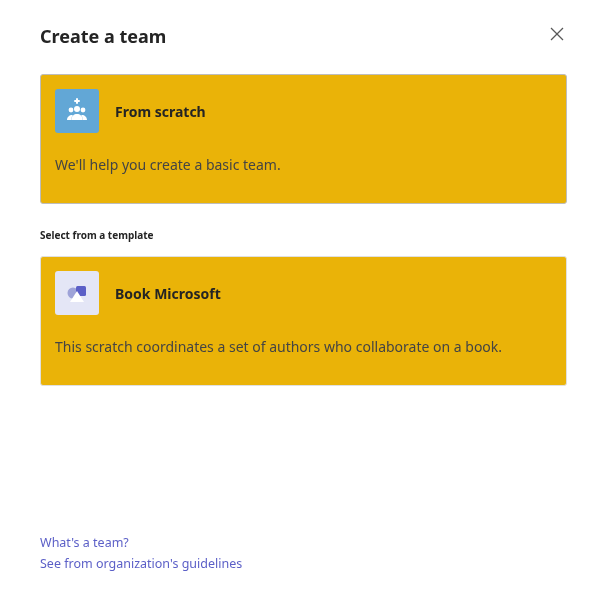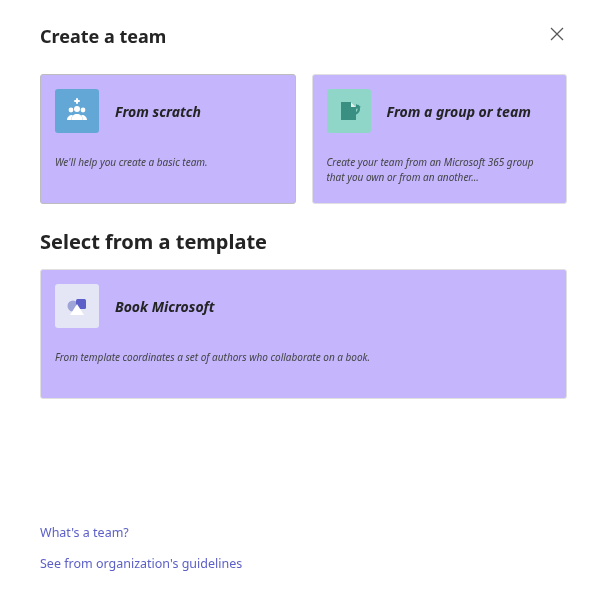--- a/index.html
+++ b/index.html
@@ -48,23 +48,22 @@
     display: flex;
     gap: 16px;
     margin-bottom: 24px;
   }
   .card {
     flex: 1 1 0;
     border: 1px solid #e0e0e0;
     border-radius: 3px;
     padding: 14px 14px 16px 14px;
     cursor: pointer;
-    background: #c4b5fd;
+    background: #eab308;
     min-height: 130px;
-    font-style: italic;
   }
   .card.selected {
     border-color: #bdbdbd;
   }
   .card-head {
     display: flex;
     align-items: center;
     gap: 16px;
     margin-bottom: 22px;
   }
@@ -79,35 +78,35 @@
   }
   .tile-scratch { background: #62a7d6; }
   .tile-group   { background: #8fd6c9; }
   .tile-template{ background: #e4e6f6; }
   .card-title {
     font-size: 14px;
     font-weight: 700;
     color: #242424;
   }
   .card-desc {
-    font-size: 10px;
+    font-size: 14px;
     line-height: 1.45;
     color: #444;
   }
   .section-label {
-    font-size: 20px;
+    font-size: 10px;
     font-weight: 700;
     margin: 0 0 14px 0;
     color: #242424;
   }
   .footer {
     margin-top: auto;
     display: flex;
     flex-direction: column;
-    gap: 14px;
+    gap: 4px;
     padding-top: 20px;
   }
   .link {
     font-size: 12.5px;
     color: #5b5fc7;
     cursor: pointer;
     text-decoration: none;
   }
   
   svg { display: block; }
@@ -145,56 +144,40 @@
               <path d="M25 24c0-3-2.5-5-5-5h-1c1 1 1.5 2.5 1.5 4v1H25z"></path>
               <path d="M9.5 24v-1c0-3 2.5-5 5.5-5s5.5 2 5.5 5v1z"></path>
             </g>
           </svg>
         </div>
         <div class="card-title">From scratch</div>
       </div>
       <div class="card-desc">We'll help you create a basic team.</div>
     </div>
 
-    <div class="card">
-      <div class="card-head">
-        <div class="icon-tile tile-group">
-          <svg width="30" height="30" viewBox="0 0 30 30">
-            <g>
-              <path fill="#3a8f83" d="M7 6 L17 6 L22 11 L22 24 L7 24 Z"></path>
-              <path fill="#ffffff" d="M17 6 L22 11 L17 11 Z" opacity="0.85"></path>
-              <path fill="none" stroke="#3a8f83" stroke-width="2.4" stroke-linecap="round" d="M19 18 C24 18 26 14 24 10"></path>
-              <path fill="#3a8f83" d="M22 8 L27 11 L22 13 Z"></path>
-            </g>
-          </svg>
-        </div>
-        <div class="card-title">From a group or team</div>
-      </div>
-      <div class="card-desc">Create your team from an Microsoft 365 group that you own or from an another...</div>
-    </div>
 
   </div>
 
   <div class="section-label">Select from a template</div>
 
   <div class="cards-row">
 
 
     <div class="card">
       <div class="card-head">
         <div class="icon-tile tile-template">
           <svg width="30" height="30" viewBox="0 0 30 30">
             <circle cx="11" cy="15" r="5.5" fill="#9ea3d8"></circle>
             <rect x="14" y="8" width="10" height="10" rx="1.5" fill="#5b5fc7"></rect>
             <path d="M8 24 L15 13 L22 24 Z" fill="#ffffff"></path>
           </svg>
         </div>
         <div class="card-title">Book Microsoft</div>
       </div>
-      <div class="card-desc">From template coordinates a set of authors who collaborate on a book.</div>
+      <div class="card-desc">This scratch coordinates a set of authors who collaborate on a book.</div>
     </div>
 
   </div>
 
   <div class="footer">
     <a class="link">What's a team?</a>
     <a class="link">See from organization's guidelines</a>
   </div>
 
 </div>

